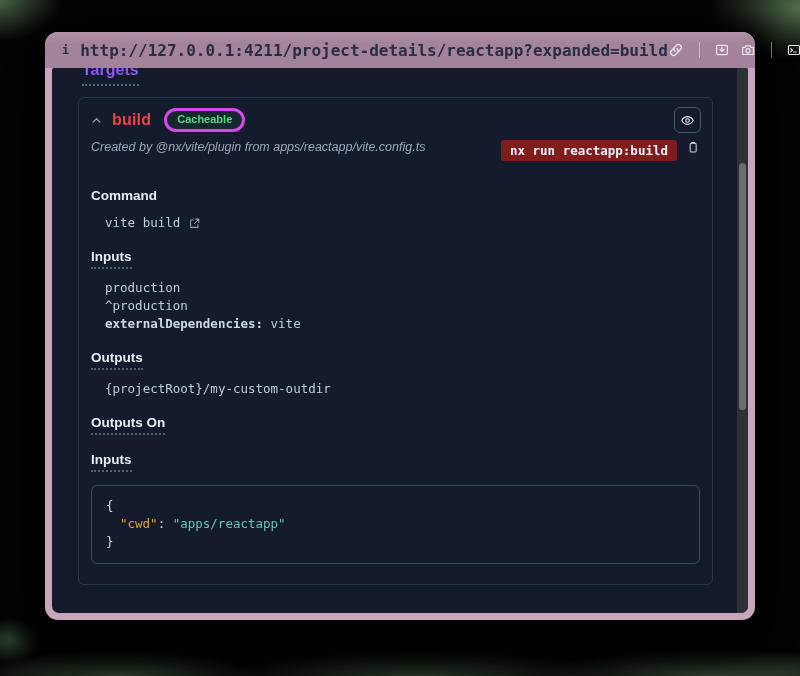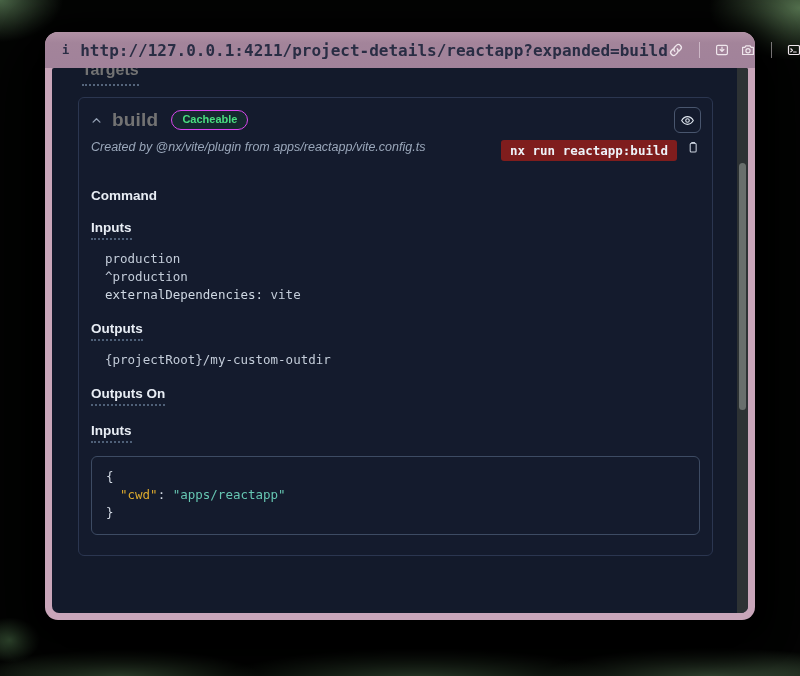--- a/index.html
+++ b/index.html
@@ -44,35 +44,35 @@
   
   .viewport{
     position:absolute; left:7px; right:7px; top:36px; bottom:7px;
     background:#131a2b; border-radius:2px 2px 7px 7px; overflow:hidden;
   }
   .sb-track{ position:absolute; top:0; bottom:0; right:0; width:11px; background:#2d3234; }
   .sb-thumb{ position:absolute; left:2px; right:2px; top:95px; height:247px; background:#696f6d; border-radius:4px; }
   .page{ position:absolute; left:0; top:0; right:11px; bottom:0; padding:0 24px 0 26px; }
   .page-heading{
     display:table; margin:-7px 0 0 4px;
-    font-size:16px; font-weight:700; color:#737373;
+    font-size:16px; font-weight:700; color:#8b5cf6;
     border-bottom:2px dotted #55657c; padding-bottom:5px;
   }
   
   .card{
     margin-top:11px; border:1px solid #2b3650; border-radius:6px;
     background:#141b2d;
   }
   .card-head{ display:flex; align-items:center; padding:9px 11px 0 11px; }
   .chev{ display:inline-flex; width:14px; color:#93a0b3; margin-right:8px; }
   .chev svg{ width:13px; height:13px; }
-  .tname{ font-size:19px; font-weight:700; color:#737373; letter-spacing:0.2px; }
+  .tname{ font-size:16px; font-weight:700; color:#ef4444; letter-spacing:0.2px; }
   .badge{
     margin-left:13px; font-size:11px; font-weight:600; color:#4ade80;
-    border:1px solid #d946ef; background:rgba(26,74,53,0.28);
+    border:3px solid #d946ef; background:rgba(26,74,53,0.28);
     border-radius:999px; padding:2.5px 10px; line-height:1.2;
   }
   .spacer{ flex:1; }
   .eyebtn{
     width:27px; height:26px; display:inline-flex; align-items:center; justify-content:center;
     background:transparent; border:1px solid #49566e; border-radius:6px;
     color:#dfe6ef; cursor:pointer; padding:0;
   }
   .eyebtn svg{ width:15px; height:15px; }
   .card-sub{ display:flex; align-items:flex-start; padding:7px 11px 10px 12px; }
@@ -92,21 +92,21 @@
   }
   .sec.no-dots{ border-bottom:none; padding-bottom:0; }
   .mono-line{
     font-family:"DejaVu Sans Mono","Liberation Mono",monospace;
     font-size:12.5px; color:#c3ccd9; line-height:18px; white-space:pre;
   }
   .mono-group{ margin:10px 0 0 14px; }
   .cmd-line{ margin:11px 0 0 14px; display:flex; align-items:center; gap:8px; }
   .extlink{ display:inline-flex; width:13px; height:13px; color:#93a0b3; }
   .extlink svg{ width:13px; height:13px; }
-  .bold{ font-weight:400; color:#cfd8e3; }
+  .bold{ font-weight:700; color:#cfd8e3; }
   .codeblock{
     margin-top:13px; border:1px solid #3d4b63; border-radius:6px;
     padding:11px 14px 12px 14px;
   }
   .codeblock .mono-line{ color:#d4dbe5; }
   .indent{ padding-left:14px; }
   .tok-key{ color:#dcaa2e; }
   .tok-punc{ color:#d4dbe5; }
   .tok-val{ color:#66c6b2; }
 </style>
@@ -204,20 +204,29 @@
             <svg viewBox="0 0 16 16" fill="none" stroke="currentColor" stroke-width="1.2" stroke-linecap="round" stroke-linejoin="round">
                 <rect x="4.8" y="3.2" width="6.8" height="10" rx="1.3"></rect>
                 <path d="M6.6 3.2V2.4h3.2v0.8"></path>
               </svg>
           </span>
         </div>
 
         <div class="card-body">
 
           <h4 class="sec no-dots">Command</h4>
+          <div class="mono-line cmd-line">
+            <span>vite build</span>
+            <span class="extlink">
+              <svg viewBox="0 0 16 16" fill="none" stroke="currentColor" stroke-width="1.3" stroke-linecap="round" stroke-linejoin="round">
+                  <path d="M6.6 3.8H3.2v9h9V9.4"></path>
+                  <path d="M9.4 2.6h4v4M13.2 2.8L8 8"></path>
+                </svg>
+            </span>
+          </div>
 
           <h4 class="sec">Inputs</h4>
           <div class="mono-group">
             <div class="mono-line">production</div>
             <div class="mono-line">^production</div>
             <div class="mono-line"><span class="bold">externalDependencies:</span><span> vite</span></div>
           </div>
 
           <h4 class="sec">Outputs</h4>
           <div class="mono-group">

